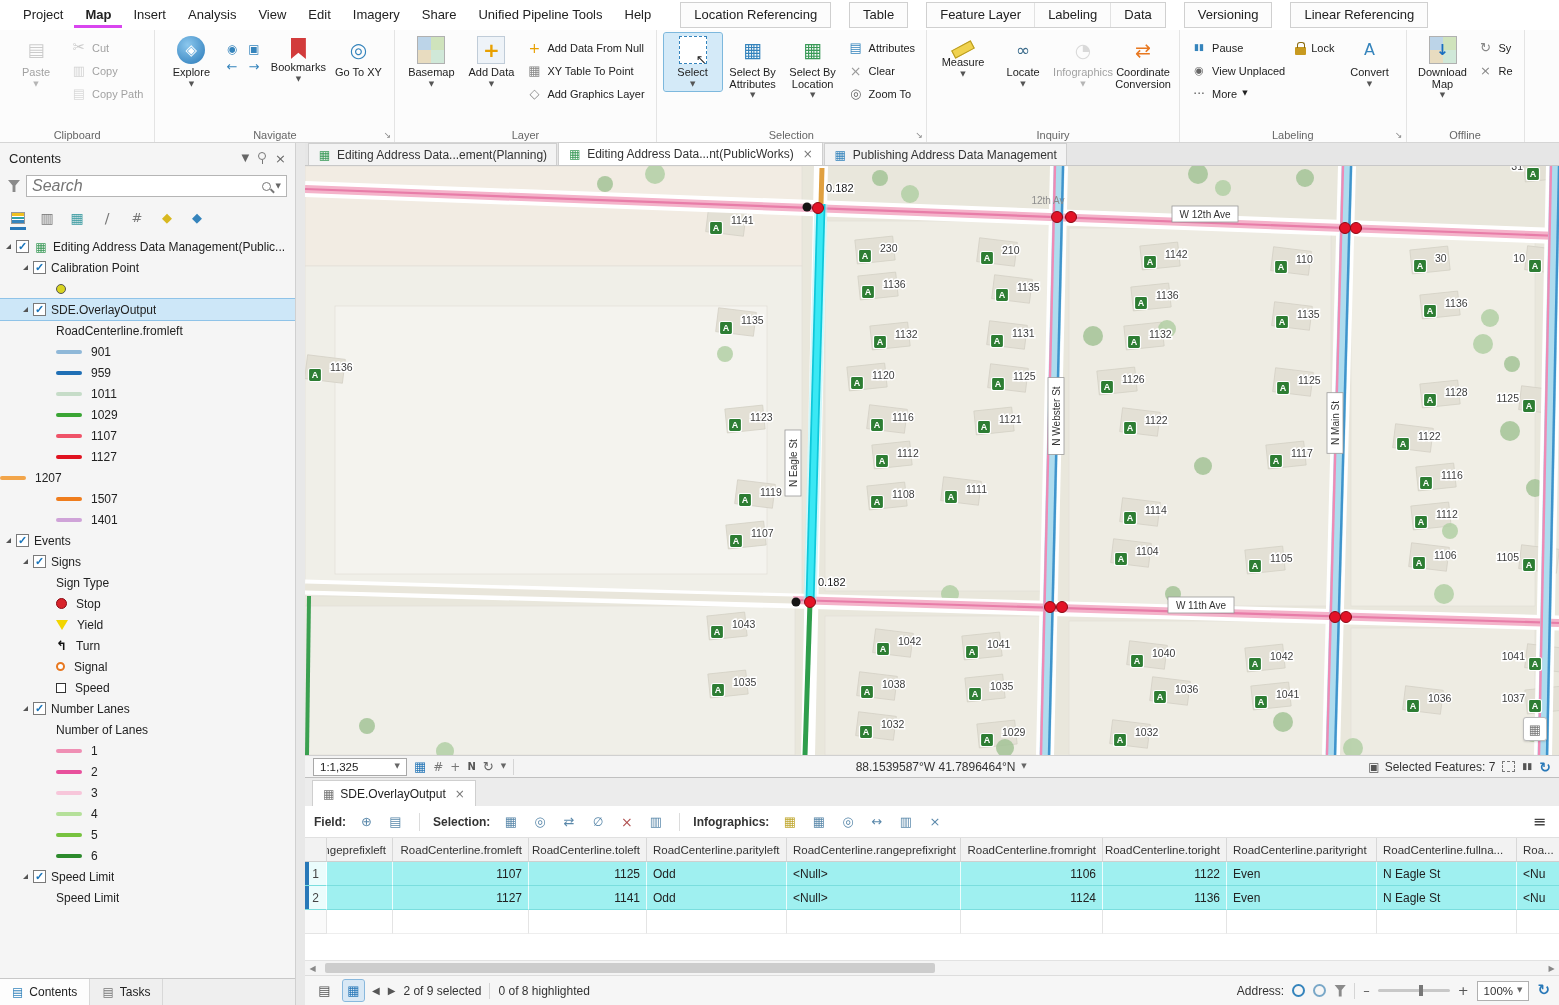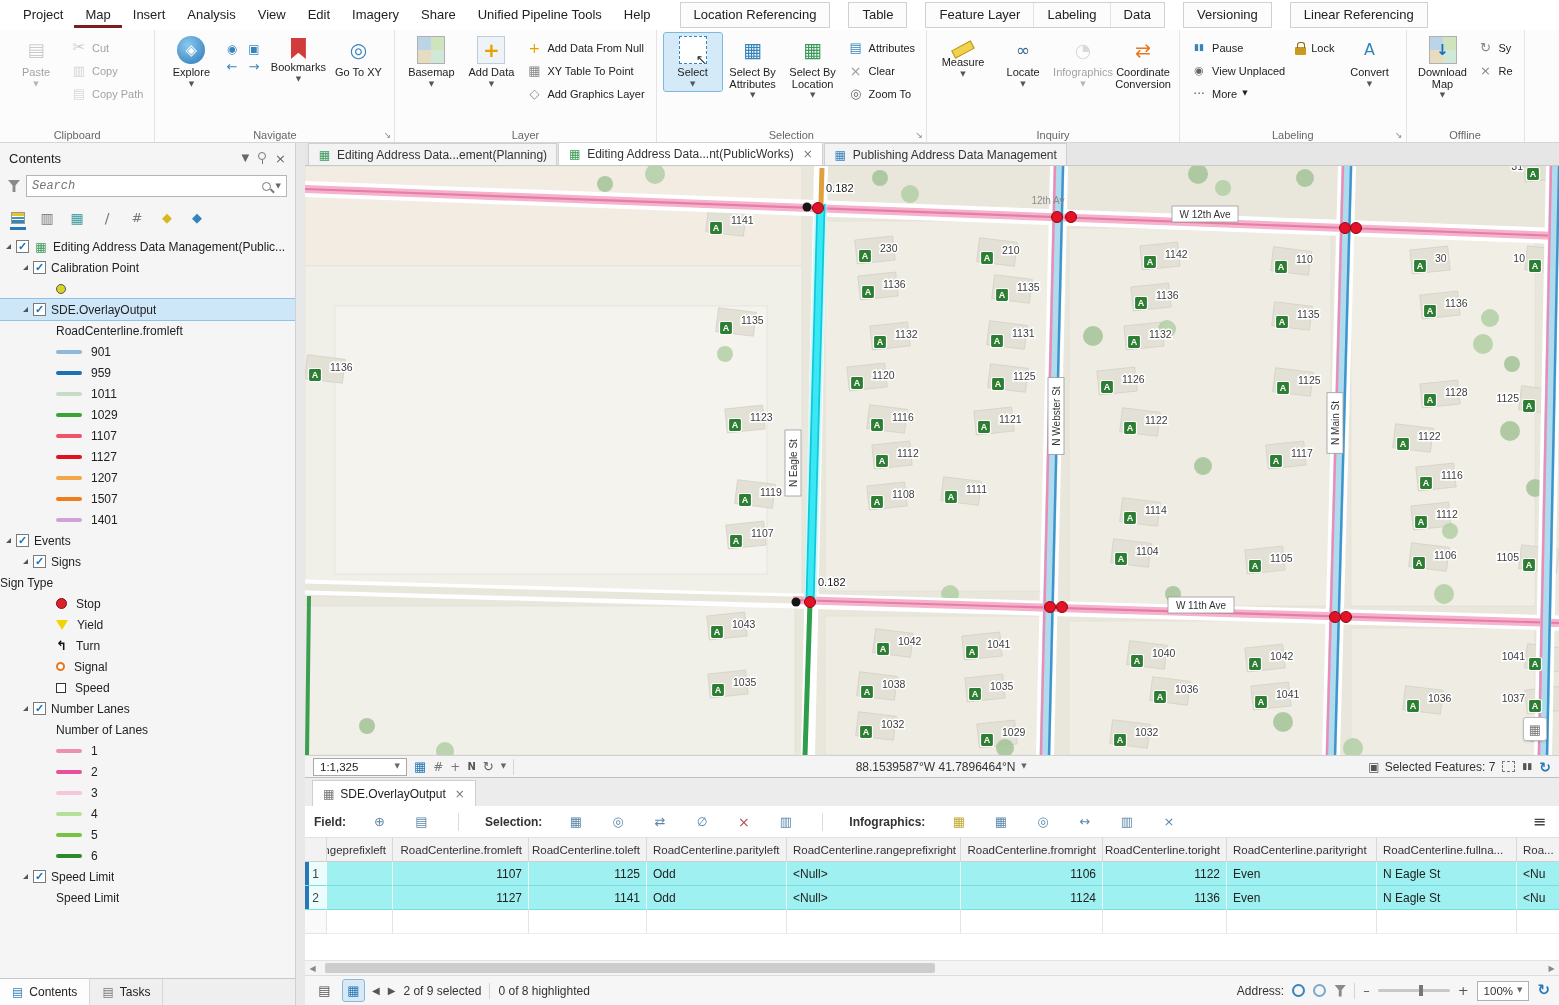--- a/index.html
+++ b/index.html
@@ -1,21 +1,21 @@
 <!DOCTYPE html>
 <html><head>
 <meta charset="utf-8">
 <style>
   *{box-sizing:border-box;margin:0;padding:0}
   html,body{width:1559px;height:1005px;overflow:hidden;font-family:"Liberation Sans",sans-serif;font-size:12px;color:#222;background:#fff}
   .icn{display:inline-flex;align-items:center;justify-content:center;line-height:1;flex:none;font-family:"DejaVu Sans",sans-serif}
   
   .menubar{height:30px;display:flex;align-items:center;padding-left:12px;background:#fff}
   .mb-item{padding:4px 11px 3px;font-size:13px;white-space:nowrap;border-bottom:3px solid transparent}
-  .mb-item.active{font-weight:normal;border-bottom:3px solid #7f1d1d}
+  .mb-item.active{font-weight:bold;border-bottom:3px solid #d946ef}
   .ctx-group{display:flex;border:1px solid #d0d0d0;background:#fcfcfc;margin-left:18px;height:26px;align-items:center;flex:none}
   .ctx-tab{padding:0 13px;font-size:13px;line-height:24px;white-space:nowrap}
   .ctx-tab+.ctx-tab{border-left:1px solid #e2e2e2}
   
   .ribbon{height:113px;background:#fcfcfc;border-bottom:1px solid #d5d5d5;display:flex;overflow:hidden}
   .rgroup{position:relative;display:flex;padding:3px 6px 16px;border-right:1px solid #e4e4e4;flex:none}
   .rbody{display:flex;align-items:flex-start}
   .rgroup-label{position:absolute;bottom:1px;left:0;right:0;text-align:center;font-size:11px;color:#666}
   .launcher{position:absolute;bottom:2px;right:3px;font-size:9px;color:#888}
   .rbig{display:flex;flex-direction:column;align-items:center;width:58px;gap:2px;padding:3px 1px;border-radius:2px;margin:0 1px}
@@ -48,21 +48,21 @@
   .ic-dash{width:13px !important;height:11px !important;border:1px dashed #777}
   .ti-layers{width:14px !important;height:12px !important;background:linear-gradient(#f0c020 0 30%,#fff 30% 38%,#30a0a8 38% 62%,#fff 62% 70%,#3584bc 70%);border:1px solid #999}
   
   .main{display:flex;height:862px}
   .left-panel{width:296px;flex:none;background:#f5f5f5;border-right:1px solid #d0d0d0;display:flex;flex-direction:column}
   .panel-title{height:30px;display:flex;align-items:center;padding:0 9px;gap:8px;font-size:13px}
   .panel-title .t{flex:1}
   .pt-ic{color:#666;font-size:10px;display:flex;align-items:center;gap:9px}
   .search-row{display:flex;align-items:center;padding:2px 8px 4px;gap:6px}
   .search-box{flex:1;height:22px;border:1px solid #b5b5b5;background:#fff;display:flex;align-items:center;padding:0 5px;gap:5px}
-  .search-input{border:none;outline:none;flex:1;font-style:italic;color:#a21caf;font-size:12px;font-family:Liberation Mono, monospace;background:transparent;min-width:0}
+  .search-input{border:none;outline:none;flex:1;font-style:italic;color:#a21caf;font-size:16px;font-family:Liberation Sans, sans-serif;background:transparent;min-width:0}
   .panel-toolbar{display:flex;gap:12px;padding:7px 10px 6px;align-items:center}
   .ptb{height:22px;display:flex;align-items:center;padding:0 1px;border-bottom:3px solid transparent}
   .ptb.sel{border-bottom:3px solid #2878b8}
   .drawing-order{font-weight:bold;font-size:12.5px;padding:10px 10px 7px;color:#111}
   .tree{flex:1;overflow:hidden}
   .trow{display:flex;align-items:center;height:21px;gap:5px;padding-right:4px;white-space:nowrap}
   .trow.selected{background:#cde7f8;outline:1px solid #8fc3e8}
   .exp{width:0;height:0;border-bottom:5px solid #555;border-left:5px solid transparent;flex:none}
   .cb{width:13px;height:13px;border:1px solid #7a7a7a;background:#fff;color:#1a75bb;font-size:11px;font-weight:bold;line-height:11px;text-align:center;flex:none}
   .tlbl{font-size:12px;overflow:hidden;text-overflow:ellipsis}
@@ -89,21 +89,21 @@
   .map-status{height:22px;background:#f4f4f4;border-top:1px solid #d0d0d0;display:flex;align-items:center;gap:7px;padding:0 8px;font-size:12px}
   .scale-combo{width:94px;height:18px;background:#fff;border:1px solid #a8a8a8;display:flex;align-items:center;justify-content:space-between;padding:0 6px;font-size:11.5px;flex:none}
   .ms-sep{width:1px;height:16px;background:#d5d5d5}
   .coords{flex:1;text-align:center;color:#333;display:flex;align-items:center;justify-content:center;gap:6px}
   .selfeat{display:flex;align-items:center;gap:5px;color:#333;white-space:nowrap}
   
   .table-panel{flex:1;display:flex;flex-direction:column;background:#fff;border-top:1px solid #c0c0c0;min-height:0}
   .tp-tabs{height:28px;background:#ececec;display:flex;align-items:flex-end;padding-left:7px}
   .tp-tab{height:26px;background:#fff;border:1px solid #cfcfcf;border-bottom:none;display:flex;align-items:center;gap:6px;padding:0 10px;font-size:12px}
   .tp-tab .x{color:#777;margin-left:3px}
-  .tp-toolbar{height:32px;display:flex;align-items:center;gap:21px;padding:0 9px;border-bottom:1px solid #e0e0e0;font-size:12px;color:#333;background:#fff}
+  .tp-toolbar{height:32px;display:flex;align-items:center;gap:8px;padding:0 9px;border-bottom:1px solid #e0e0e0;font-size:12px;color:#333;background:#fff}
   .tt-lbl{font-weight:bold;color:#333;margin-right:2px}
   .tt-icon{width:21px;height:21px;display:inline-flex;align-items:center;justify-content:center;border-radius:2px}
   .tt-sep{width:1px;height:18px;background:#dcdcdc;margin:0 5px}
   .grid{flex:1;overflow:hidden;font-size:12px;min-height:0}
   .grow{display:flex;height:24px}
   .gcell{border-right:1px solid #e4e4e4;border-bottom:1px solid #e4e4e4;padding:0 6px;display:flex;align-items:center;overflow:hidden;white-space:nowrap;flex:none}
   .ghead .gcell{background:#f2f2f2;color:#333;font-size:11.5px;border-right:1px solid #d8d8d8;border-bottom:1px solid #cfcfcf}
   .grow.sel .gcell{background:#9ff0f0;border-right:1px solid rgba(255,255,255,.8);border-bottom:1px solid #7adede}
   .rownum{width:22px;justify-content:center;background:#fafafa;color:#444;position:relative;flex:none}
   .grow.sel .rownum{background:#eafcfc}
@@ -427,21 +427,21 @@
             <span class="tlbl">1029</span>
           </div>
           <div class="trow" style="padding-left: 56px;">
             <span class="swatch" style="background: rgb(239, 83, 104);"></span>
             <span class="tlbl">1107</span>
           </div>
           <div class="trow" style="padding-left: 56px;">
             <span class="swatch" style="background: rgb(224, 18, 31);"></span>
             <span class="tlbl">1127</span>
           </div>
-          <div class="trow" style="padding-left: 56px; align-items: center;">
+          <div class="trow" style=" align-items: center;">
             <span class="swatch" style="background: rgb(242, 165, 74);"></span>
             <span class="tlbl">1207</span>
           </div>
           <div class="trow" style="padding-left: 56px;">
             <span class="swatch" style="background: rgb(239, 125, 29);"></span>
             <span class="tlbl">1507</span>
           </div>
           <div class="trow" style="padding-left: 56px;">
             <span class="swatch" style="background: rgb(207, 163, 216);"></span>
             <span class="tlbl">1401</span>
@@ -449,21 +449,21 @@
           <div class="trow" style="padding-left: 6px;">
             <span class="exp"></span>
             <span class="cb">✓</span>
             <span class="tlbl">Events</span>
           </div>
           <div class="trow" style="padding-left: 23px;">
             <span class="exp"></span>
             <span class="cb">✓</span>
             <span class="tlbl">Signs</span>
           </div>
-          <div class="trow" style="">
+          <div class="trow" style="padding-left: 56px;">
             <span class="tlbl">Sign Type</span>
           </div>
           <div class="trow" style="padding-left: 56px;">
             <span class="sym sym-stop"></span>
             <span class="tlbl">Stop</span>
           </div>
           <div class="trow" style="padding-left: 56px;">
             <span class="sym sym-yield"></span>
             <span class="tlbl">Yield</span>
           </div>

